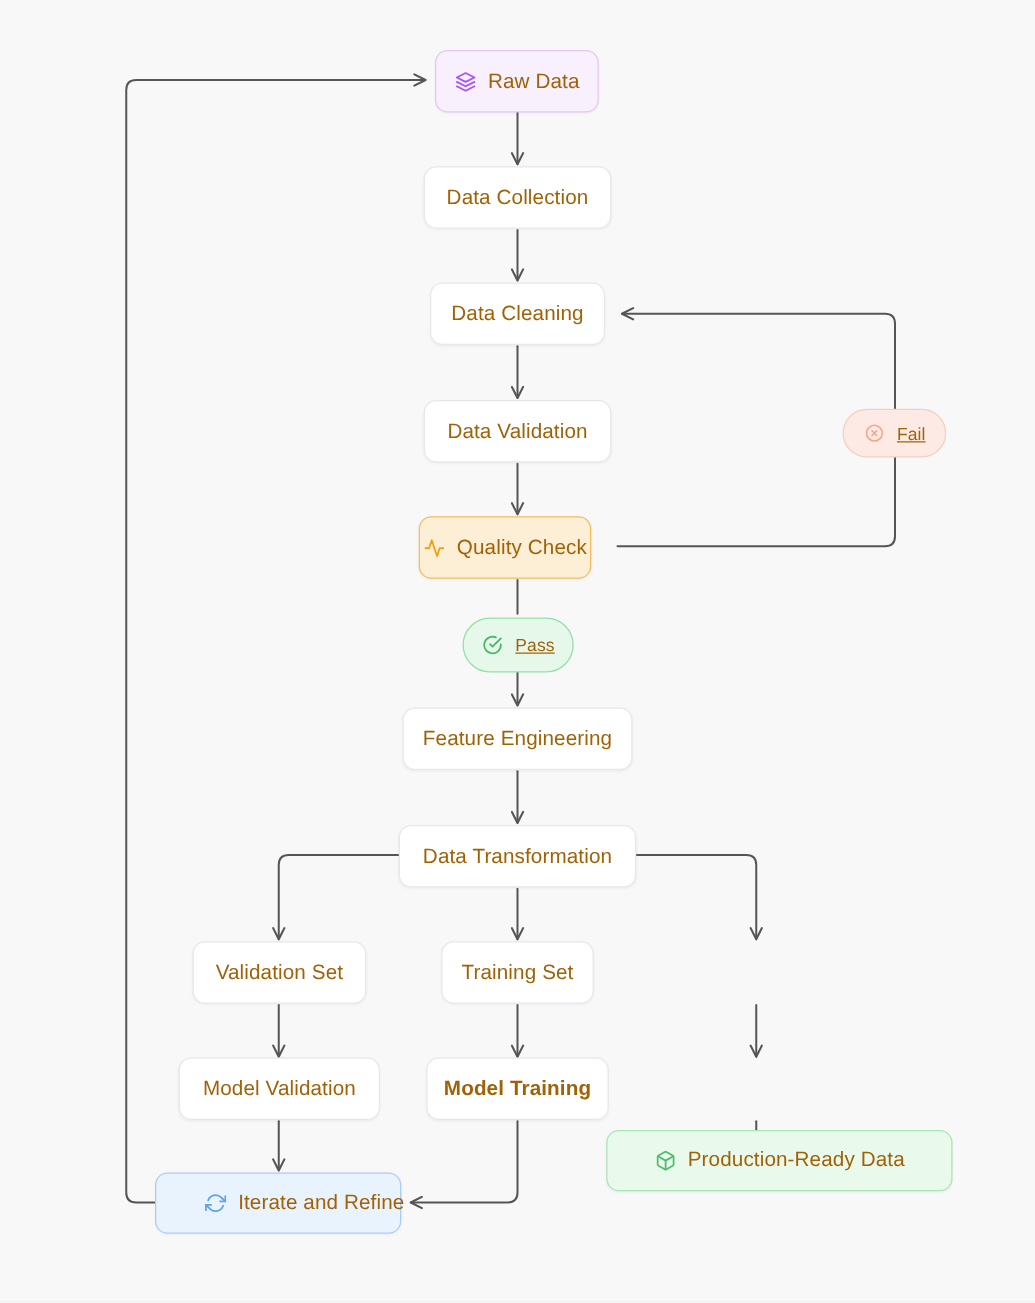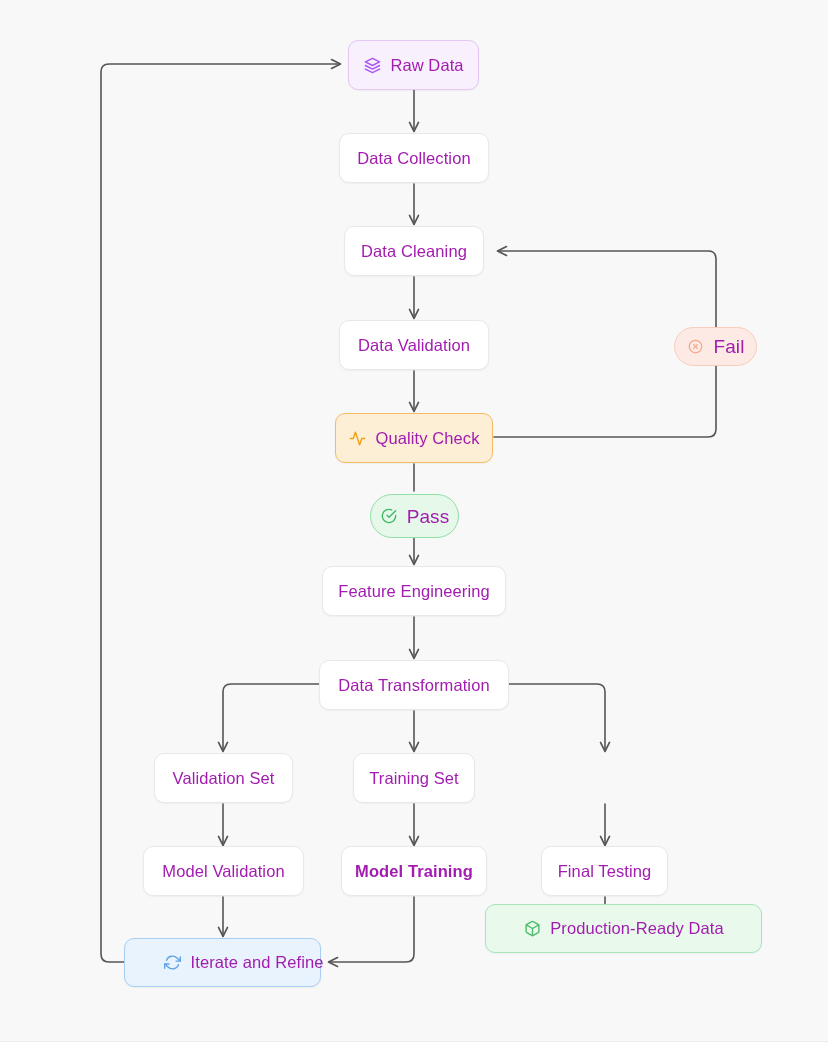--- a/index.html
+++ b/index.html
@@ -31,21 +31,21 @@
   .node {
     position: absolute;
     box-sizing: border-box;
     display: flex;
     align-items: center;
     justify-content: center;
     gap: 9px;
     border-radius: 10px;
     background: #ffffff;
     border: 1px solid #e8e8e8;
-    color: #a21caf;
+    color: #a16207;
     font-size: 16.5px;
     letter-spacing: 0.1px;
     white-space: nowrap;
     box-shadow: 0 1px 2px rgba(16,16,16,0.045);
   }
   .node .label {
     line-height: 1;
   }
   .node .ic {
     display: inline-flex;
@@ -53,22 +53,23 @@
     justify-content: center;
     width: 18px;
     height: 18px;
     flex: 0 0 18px;
   }
   .node .ic svg { display: block; }
 
   
   .pill {
     border-radius: 999px;
-    font-size: 19px;
+    font-size: 14px;
     box-shadow: none;
+    text-decoration: underline;
   }
 
   
   .n-raw {
     background: #f8f0fd;
     border-color: #e4c7f5;
   }
   .n-quality {
     background: #fdeed6;
     border-color: #f5bc62;
@@ -161,21 +162,21 @@
   </div>
 
   <div class="node" style="left:344px; top:226px; width:140px; height:50px;">
     <span class="label">Data Cleaning</span>
   </div>
 
   <div class="node" style="left:339px; top:320px; width:150px; height:50px;">
     <span class="label">Data Validation</span>
   </div>
 
-  <div class="node n-quality" style="left:335px; top:413px; width:158px; height:50px;">
+  <div class="node n-quality" style="left:335px; top:413px; width:138px; height:50px;">
     <span class="ic">
       <svg width="17" height="17" viewBox="0 0 24 24" fill="none" stroke="#f59e0b" stroke-width="2" stroke-linecap="round" stroke-linejoin="round">
         <polyline points="22 12 18 12 15 21 9 3 6 12 2 12"></polyline>
       </svg>
     </span>
     <span class="label">Quality Check</span>
   </div>
 
   <div class="node pill n-fail" style="left:674px; top:327px; width:83px; height:39px;">
     <span class="ic">
@@ -217,23 +218,20 @@
 
 
   <div class="node" style="left:143px; top:846px; width:161px; height:50px;">
     <span class="label">Model Validation</span>
   </div>
 
   <div class="node" style="left:341px; top:846px; width:146px; height:50px;font-weight:bold;">
     <span class="label">Model Training</span>
   </div>
 
-  <div class="node" style="left:541px; top:846px; width:127px; height:50px;">
-    <span class="label">Final Testing</span>
-  </div>
 
   <div class="node n-iterate" style="left:124px; top:938px; width:197px; height:49px;padding-left:42px;">
     <span class="ic">
       <svg width="17" height="17" viewBox="0 0 24 24" fill="none" stroke="#5fa3e8" stroke-width="2" stroke-linecap="round" stroke-linejoin="round">
         <polyline points="23 4 23 10 17 10"></polyline>
         <polyline points="1 20 1 14 7 14"></polyline>
         <path d="M3.51 9a9 9 0 0 1 14.85-3.36L23 10M1 14l4.64 4.36A9 9 0 0 0 20.49 15"></path>
       </svg>
     </span>
     <span class="label">Iterate and Refine</span>

